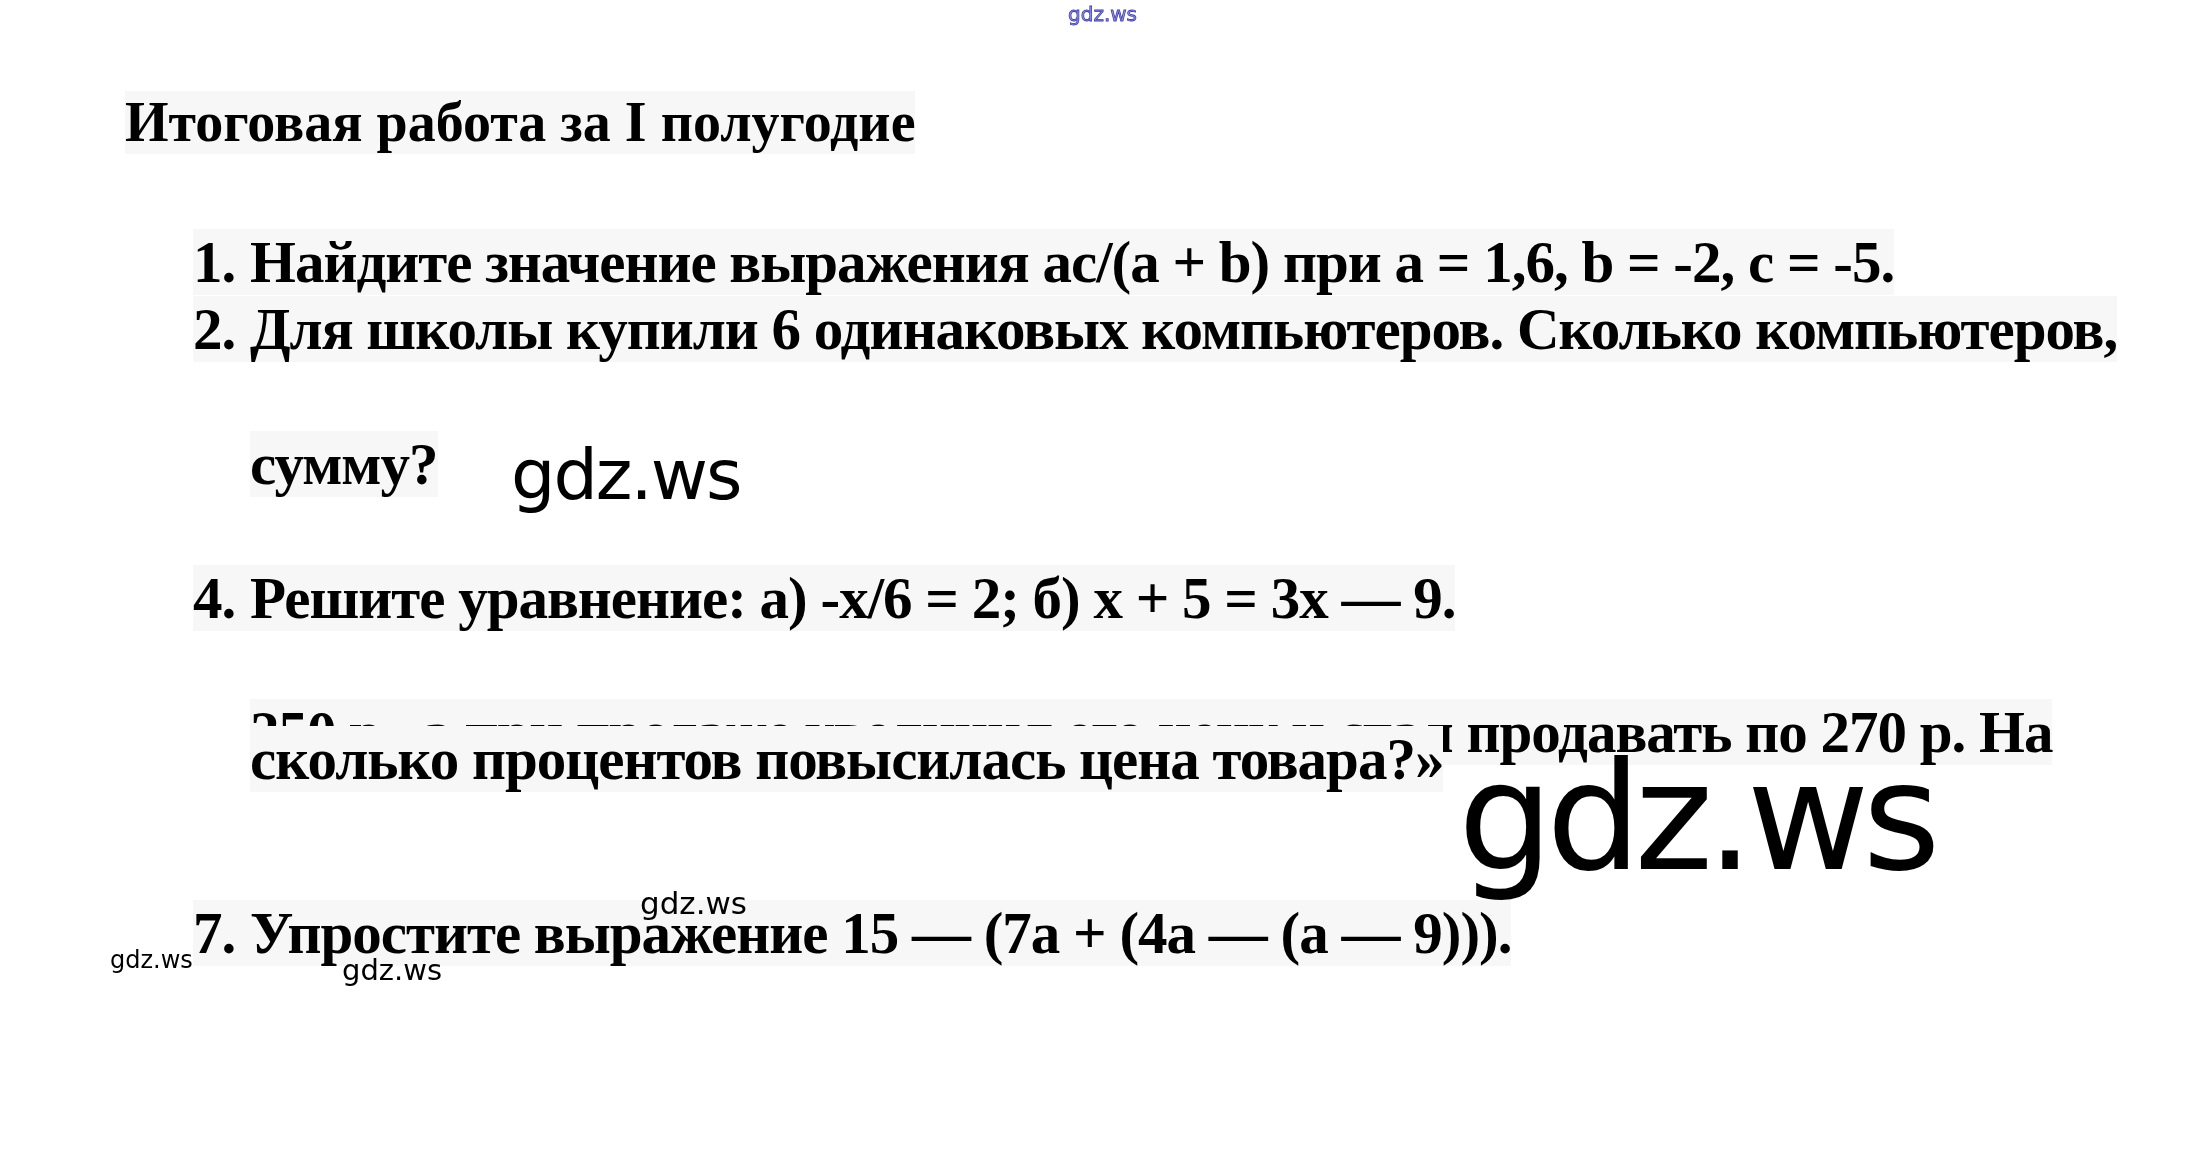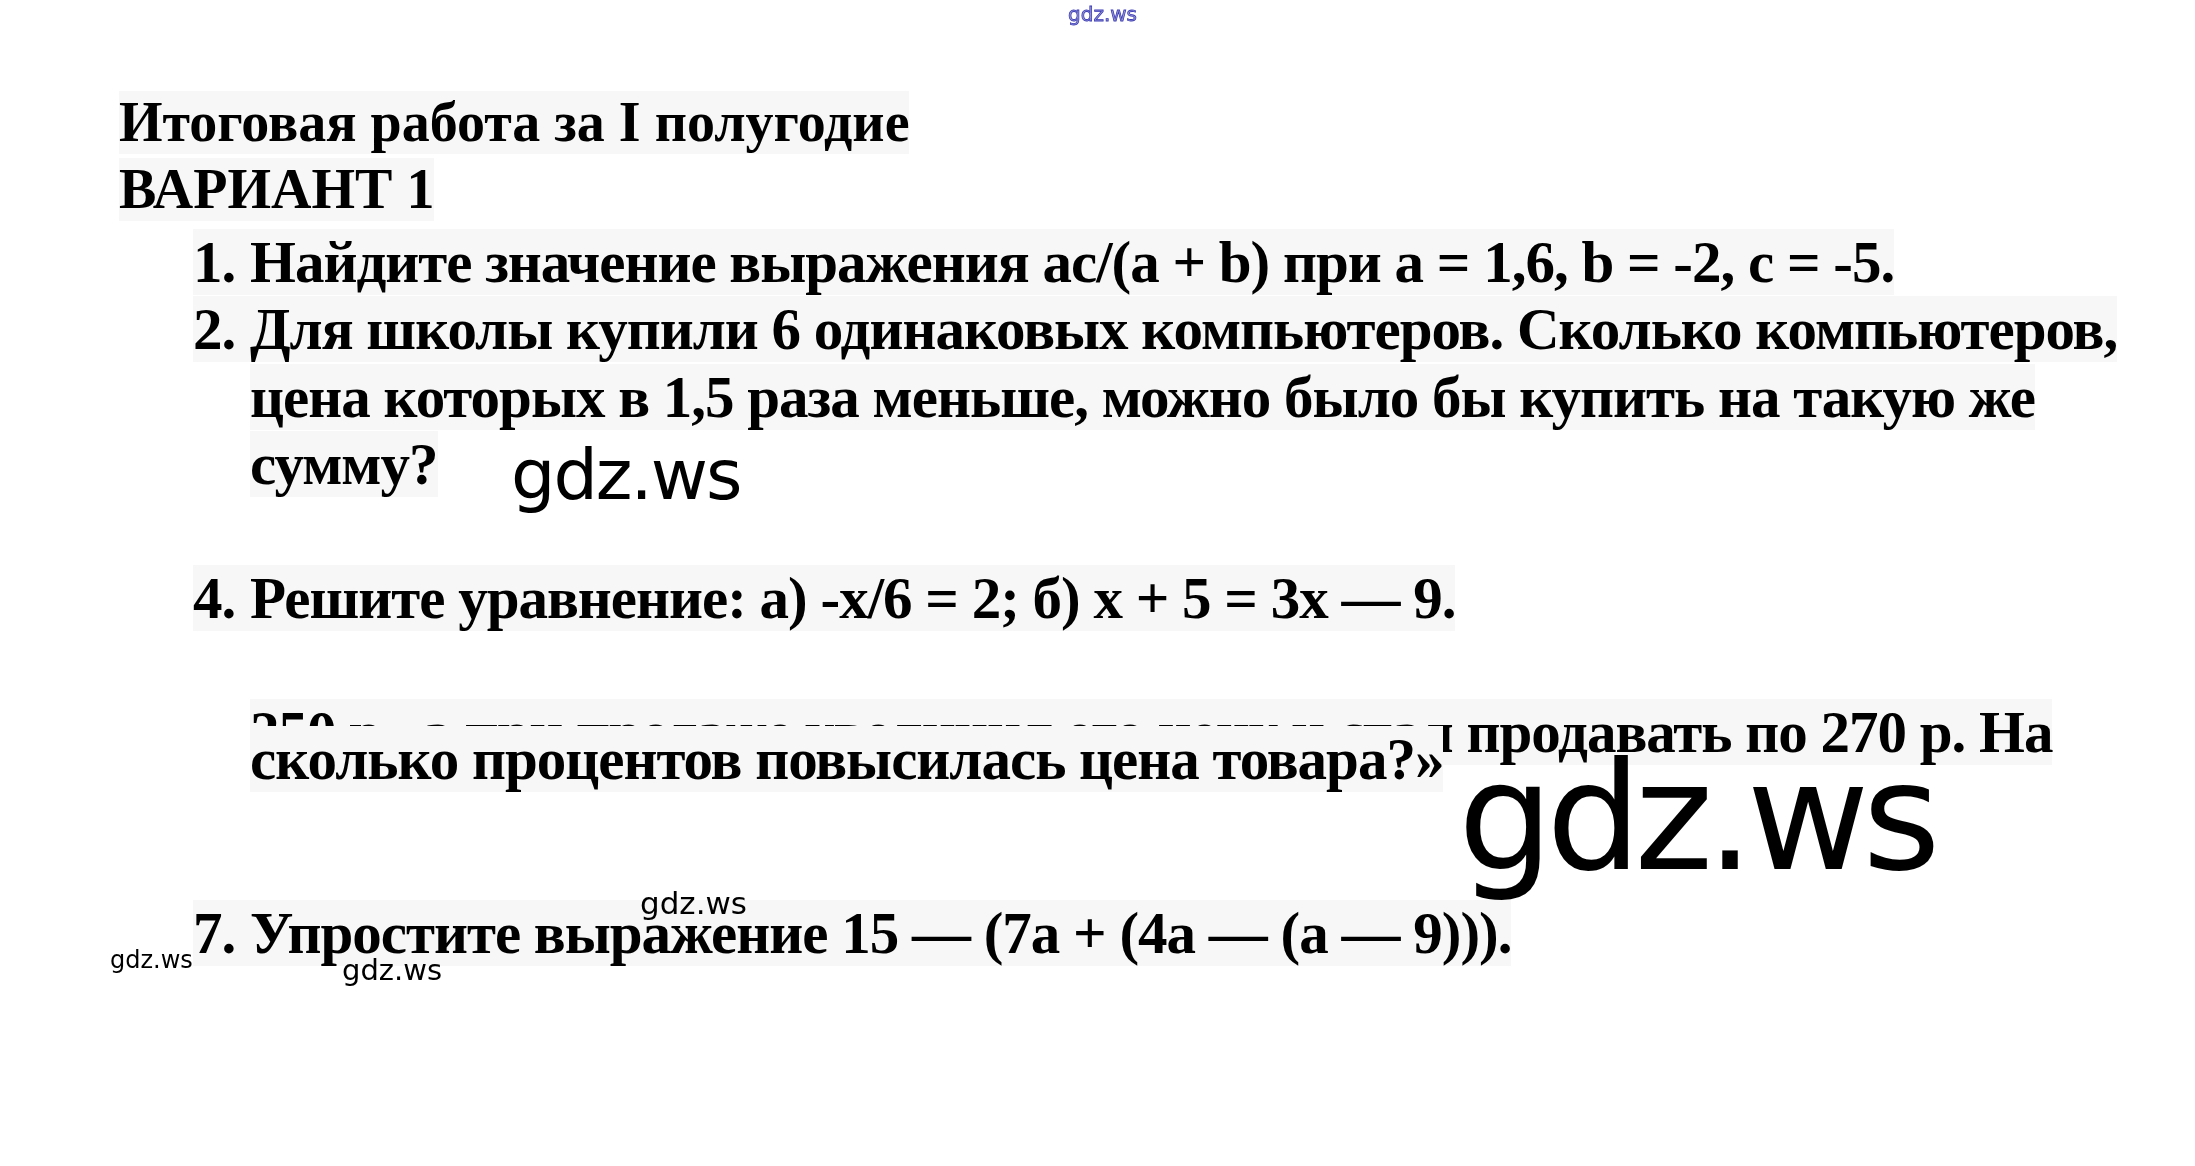--- a/index.html
+++ b/index.html
@@ -14,21 +14,21 @@
   .line{
     position:absolute;
     white-space:nowrap;
     font-size:59px;
     letter-spacing:-1px;
     background:#f7f7f7;
     line-height:1.12;
     font-weight:bold;
   }
   .heading{
-    left:119px;
+    left:125px;
     font-weight:bold;
     font-size:56px;
     letter-spacing:0;
   }
   .item{left:193px;}
   .cont{left:250px;}
   .num{display:inline-block;width:57px;}
   .wm{
     position:absolute;
     font-family:"DejaVu Sans",sans-serif;
@@ -59,30 +59,28 @@
 <div class="page">
 
   <div class="wm wm-top">gdz.ws</div>
   <div class="wm wm-mid">gdz.ws</div>
   <div class="wm wm-big">gdz.ws</div>
   <div class="wm wm-7">gdz.ws</div>
   <div class="wm wm-left">gdz.ws</div>
   <div class="wm wm-8">gdz.ws</div>
 
   <div class="line heading t91">Итоговая работа за I полугодие</div>
-  <div class="line heading t158">ВАРИАНТ 1</div>
 
   <div class="line item t229">
     <span class="num">1.</span><span>Найдите значение выражения ac/(a + b) при a = 1,6, b = -2, c = -5.</span>
   </div>
 
   <div class="line item t296">
     <span class="num">2.</span><span>Для школы купили 6 одинаковых компьютеров. Сколько компьютеров,</span>
   </div>
-  <div class="line cont t364">цена которых в 1,5 раза меньше, можно было бы купить на такую же</div>
   <div class="line cont t431">сумму?</div>
 
 
   <div class="line item t565">
     <span class="num">4.</span><span>Решите уравнение: а) -x/6 = 2; б) x + 5 = 3x — 9.</span>
   </div>
 
   <div class="line cont t699">250 р., а при продаже увеличил его цену и стал продавать по 270 р. На</div>
   <div class="line cont t766">сколько процентов повысилась цена товара?»</div>
 

